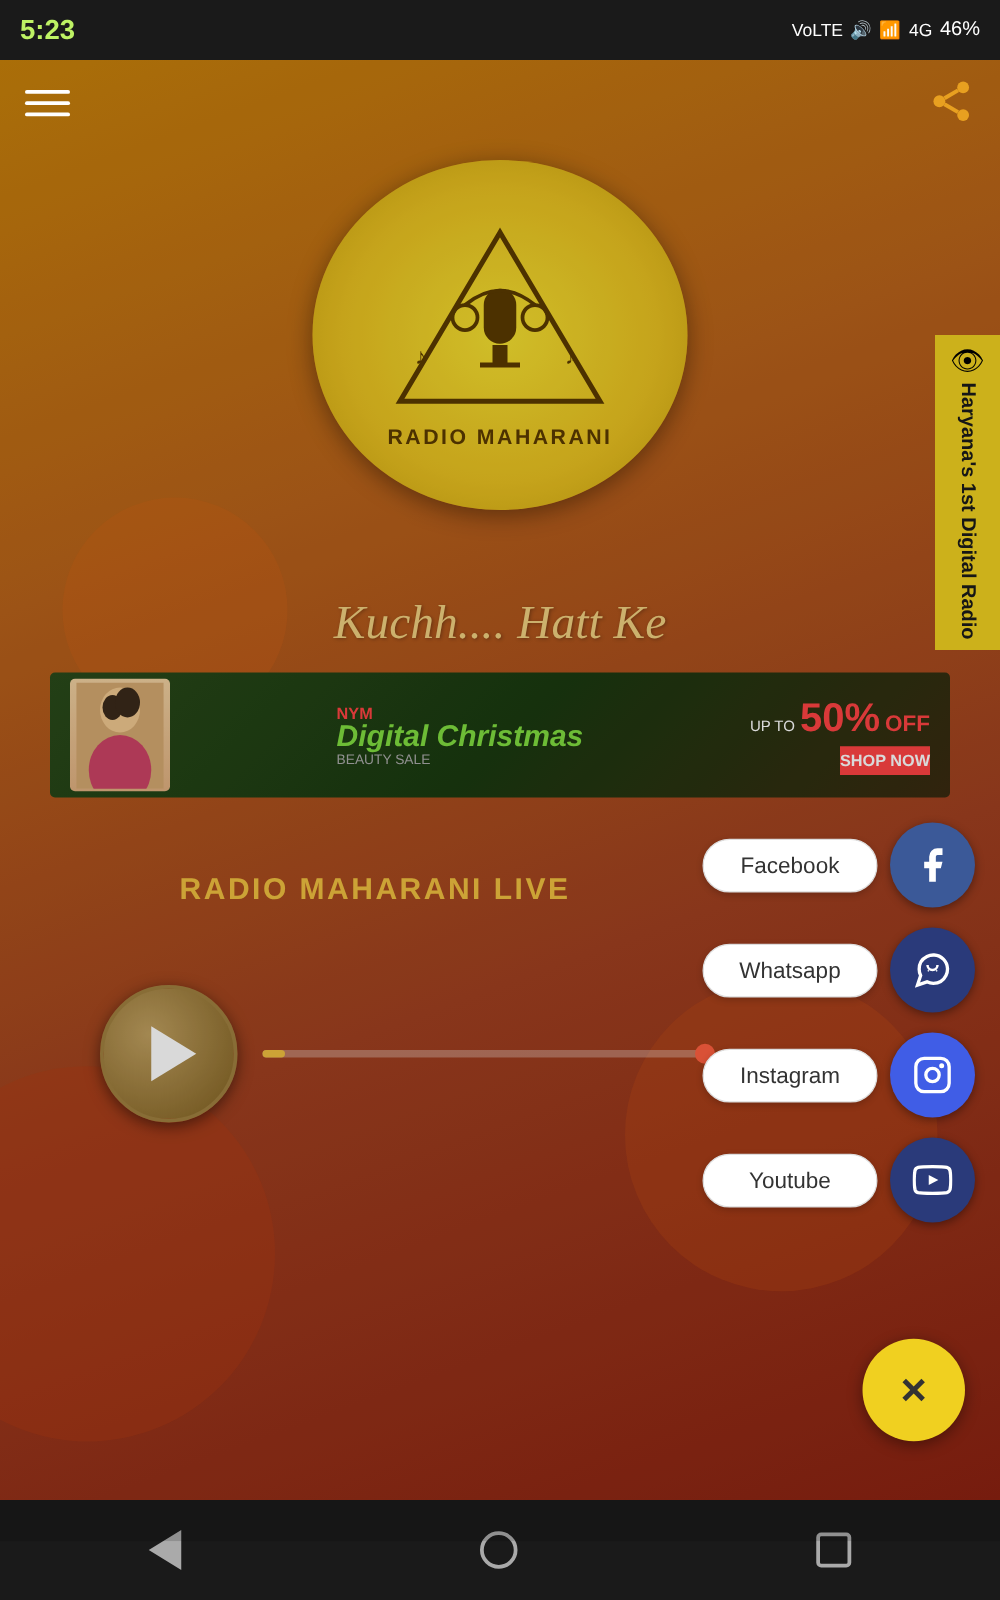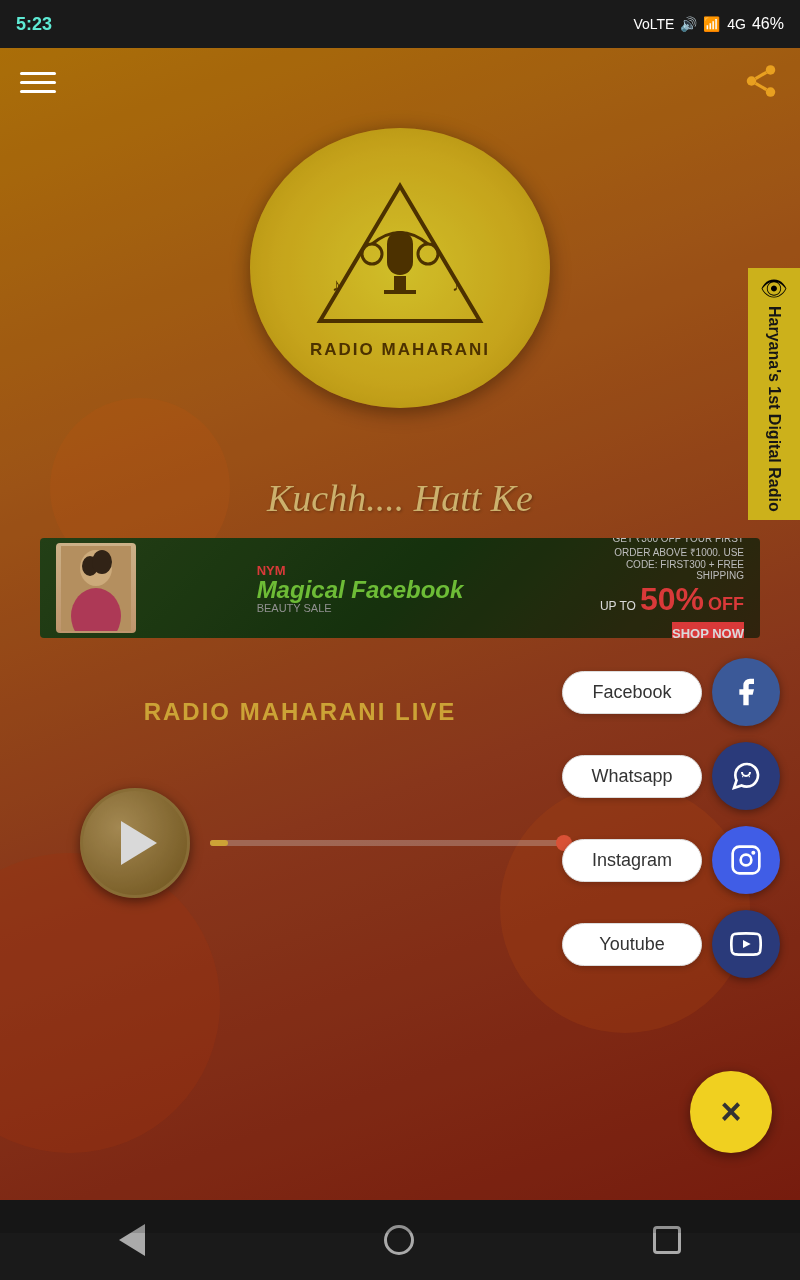--- a/index.html
+++ b/index.html
@@ -19,22 +19,22 @@
       height: 48px;
       background: #1a1a1a;
       display: flex;
       align-items: center;
       justify-content: space-between;
       padding: 0 16px;
       position: relative;
       z-index: 100;
     }
     .status-time {
-      color: #5eead4;
-      font-size: 18px;
+      color: #bef264;
+      font-size: 22px;
       font-weight: bold;
     }
     .status-icons {
       display: flex;
       align-items: center;
       gap: 6px;
       margin-left: 12px;
     }
     .status-icon-text {
       color: #fff;
@@ -527,25 +527,24 @@
       <svg width="70" height="85" viewBox="0 0 70 85">
         <rect x="0" y="0" width="70" height="85" fill="#d4a870"></rect>
         <ellipse cx="35" cy="22" rx="16" ry="18" fill="#f0c890"></ellipse>
         <ellipse cx="35" cy="70" rx="25" ry="28" fill="#cc4466"></ellipse>
         <ellipse cx="29" cy="20" rx="8" ry="10" fill="#3a2a1a"></ellipse>
         <ellipse cx="41" cy="16" rx="10" ry="12" fill="#3a2a1a"></ellipse>
       </svg>
     </div>
     <div class="ad-left">
       <span class="ad-brand">NYM</span>
-      <span class="ad-title">Magical Facebook</span>
+      <span class="ad-title">Digital Christmas</span>
       <span class="ad-sub">BEAUTY SALE</span>
     </div>
     <div class="ad-right">
-      <span style="font-size:10px;color:#ddd;max-width:160px;text-align:right">GET ₹300 OFF YOUR FIRST ORDER ABOVE ₹1000. USE CODE: FIRST300 + FREE SHIPPING</span>
       <div class="ad-discount">
         <span style="font-size:12px;color:#fff">UP TO</span>
         <span class="ad-pct">50%</span>
         <span class="ad-off">OFF</span>
       </div>
       <button class="ad-shop-btn">SHOP NOW</button>
     </div>
   </div>
 
 

